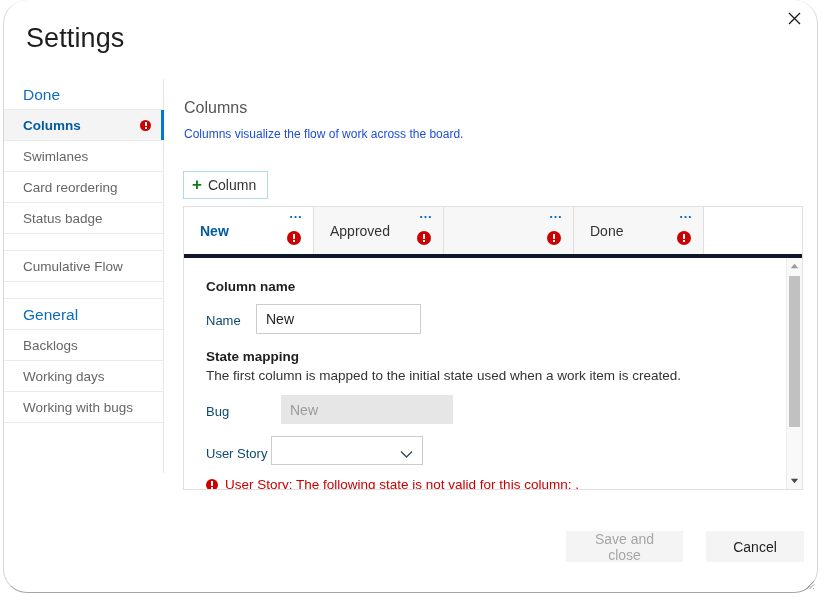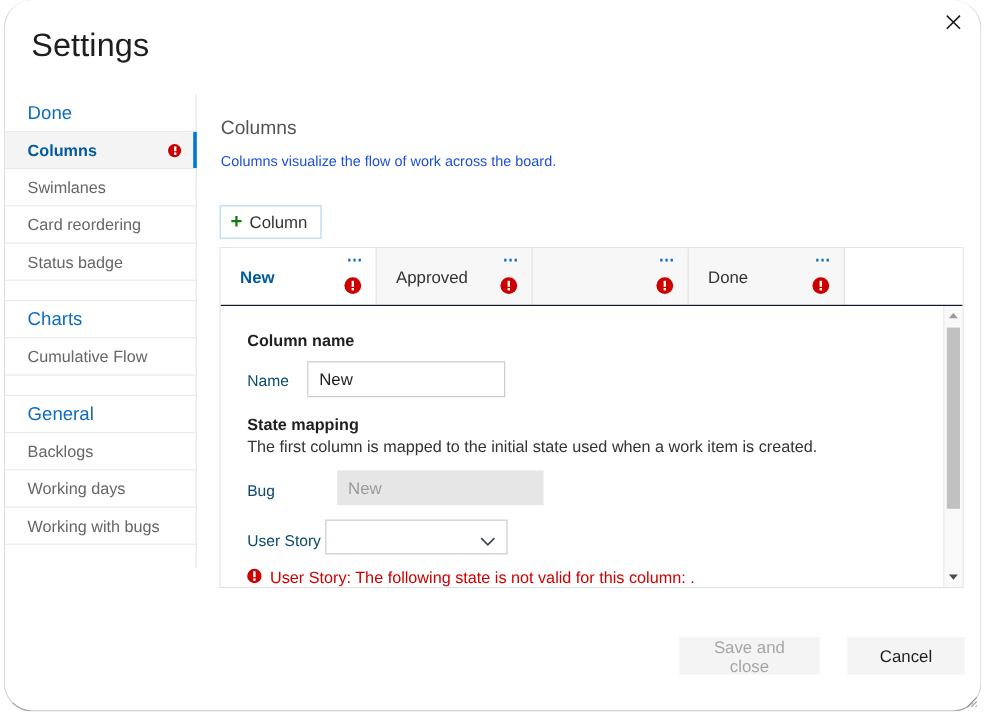--- a/index.html
+++ b/index.html
@@ -276,21 +276,21 @@
     border-bottom: 1px solid #e0e0e0;
   }
 
   
   #tabbody {
     position: absolute;
     left: 0;
     top: 47px;
     right: 0;
     bottom: 0;
-    border-top: 1px solid #0f172a;
+    border-top: 4px solid #0f172a;
     background: #ffffff;
     overflow: hidden;
   }
   .fld-heading {
     position: absolute;
     font-size: 13.5px;
     font-weight: bold;
     color: #1f1f1f;
   }
   .fld-sub {
@@ -335,21 +335,21 @@
     color: #1f1f1f;
   }
   .dd-wrap .chev {
     position: absolute;
     right: 9px;
     top: 9px;
   }
   .err-row {
     position: absolute;
     display: flex;
-    align-items: flex-start;
+    align-items: center;
     gap: 7px;
     color: #cc0000;
     font-size: 13.5px;
   }
 
   
   #vscroll {
     position: absolute;
     right: 0;
     top: 0;
@@ -442,21 +442,20 @@
     </div>
     <div class="nav-item">
       <span class="lbl">Card reordering</span>
     </div>
     <div class="nav-item">
       <span class="lbl">Status badge</span>
     </div>
 
     <div class="nav-spacer"></div>
 
-    <div class="nav-group-title">Charts</div>
     <div class="nav-item">
       <span class="lbl">Cumulative Flow</span>
     </div>
 
     <div class="nav-spacer"></div>
 
     <div class="nav-group-title">General</div>
     <div class="nav-item">
       <span class="lbl">Backlogs</span>
     </div>

